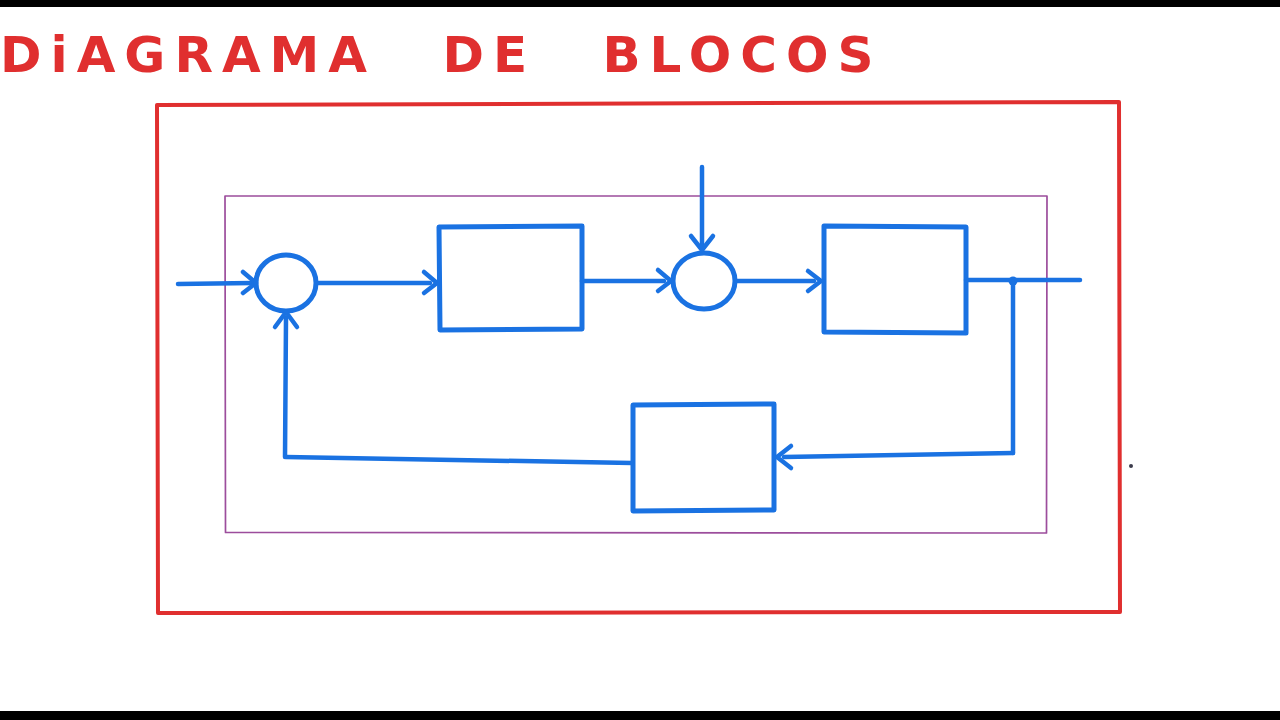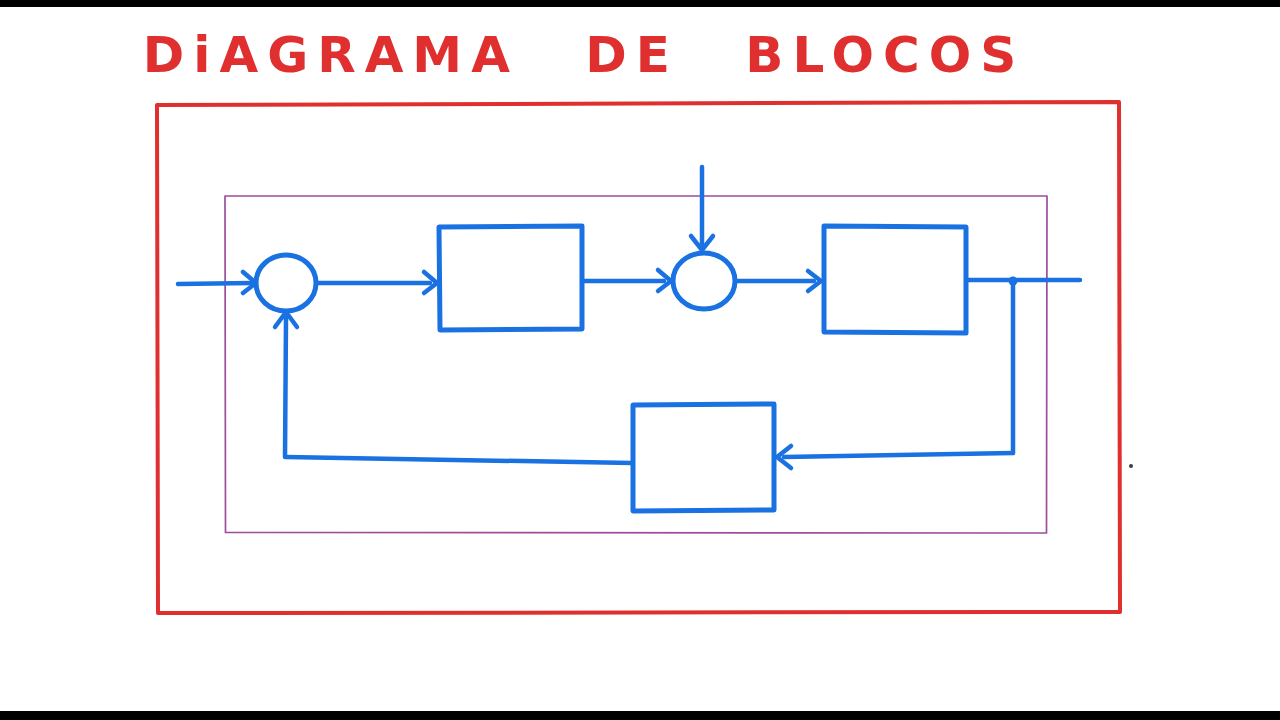--- a/index.html
+++ b/index.html
@@ -16,21 +16,20 @@
     font-family:"DejaVu Sans", sans-serif;
     overflow:hidden;
     position:relative;
   }
   .stage{position:absolute;inset:0;width:1280px;height:720px;}
   .letterbox{position:absolute;left:0;width:1280px;background:var(--letterbox);}
   .letterbox.top{top:0;height:7px;}
   .letterbox.bottom{top:711px;height:9px;}
   .title{
     position:absolute;top:26px;left:0;width:1168px;
-    text-align:center;
     color:var(--ink-red);
     font-weight:700;
     font-size:50px;
     letter-spacing:9px;
     word-spacing:40px;
     white-space:nowrap;
     user-select:none;
   }
   svg.sketch{position:absolute;top:0;left:0;}
   .stroke-red{stroke:var(--ink-red);fill:none;}

